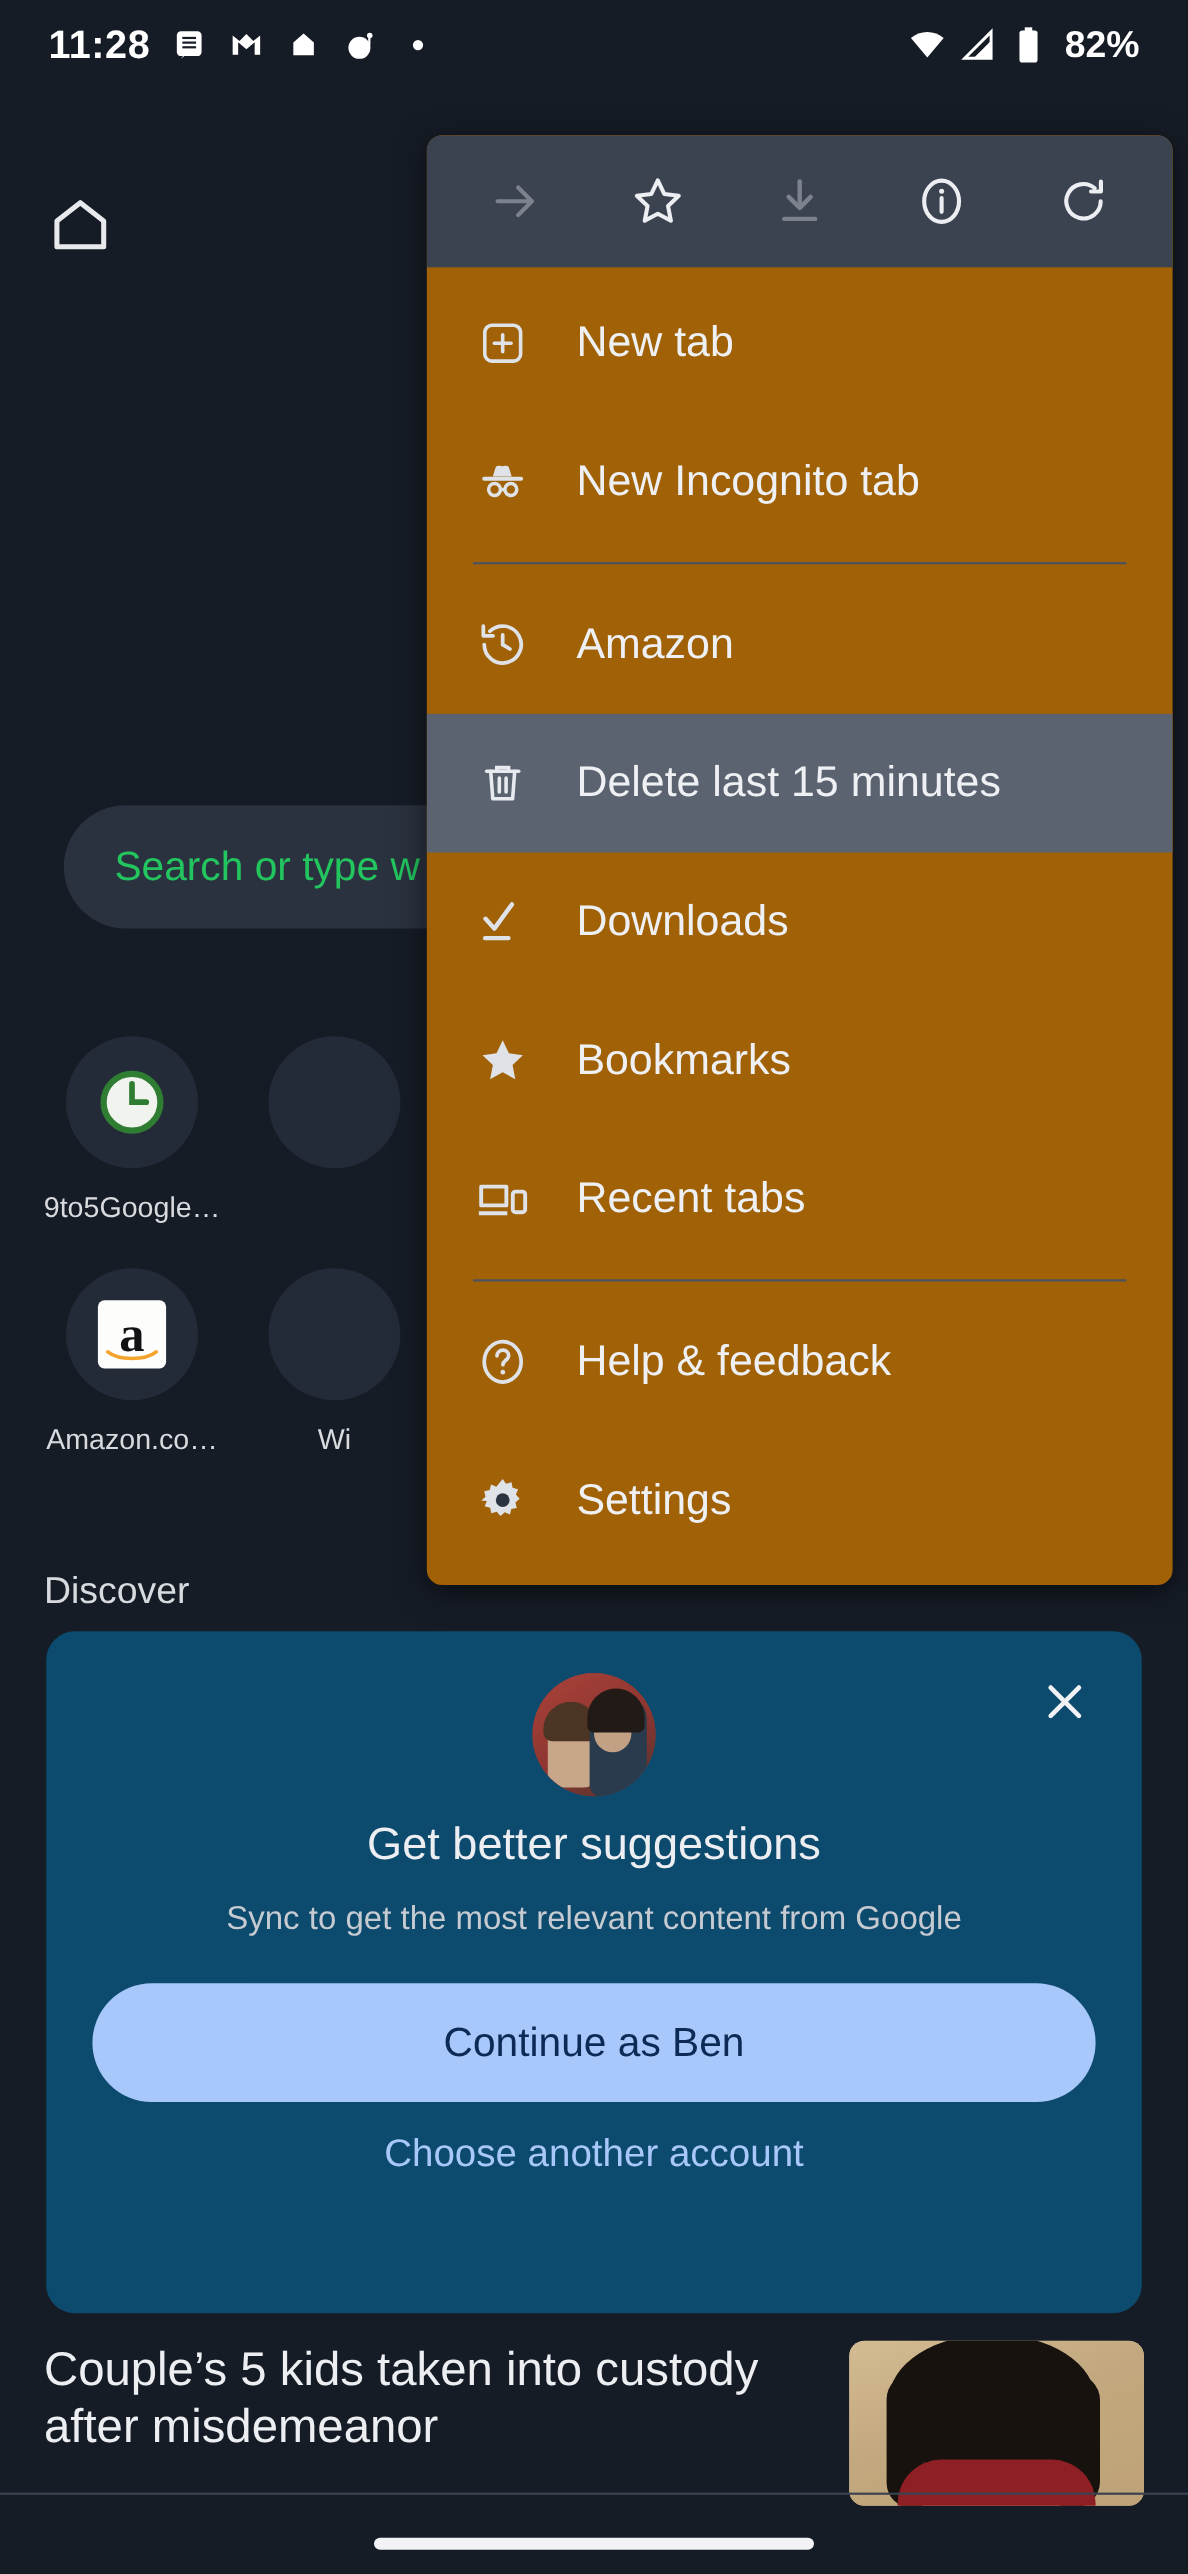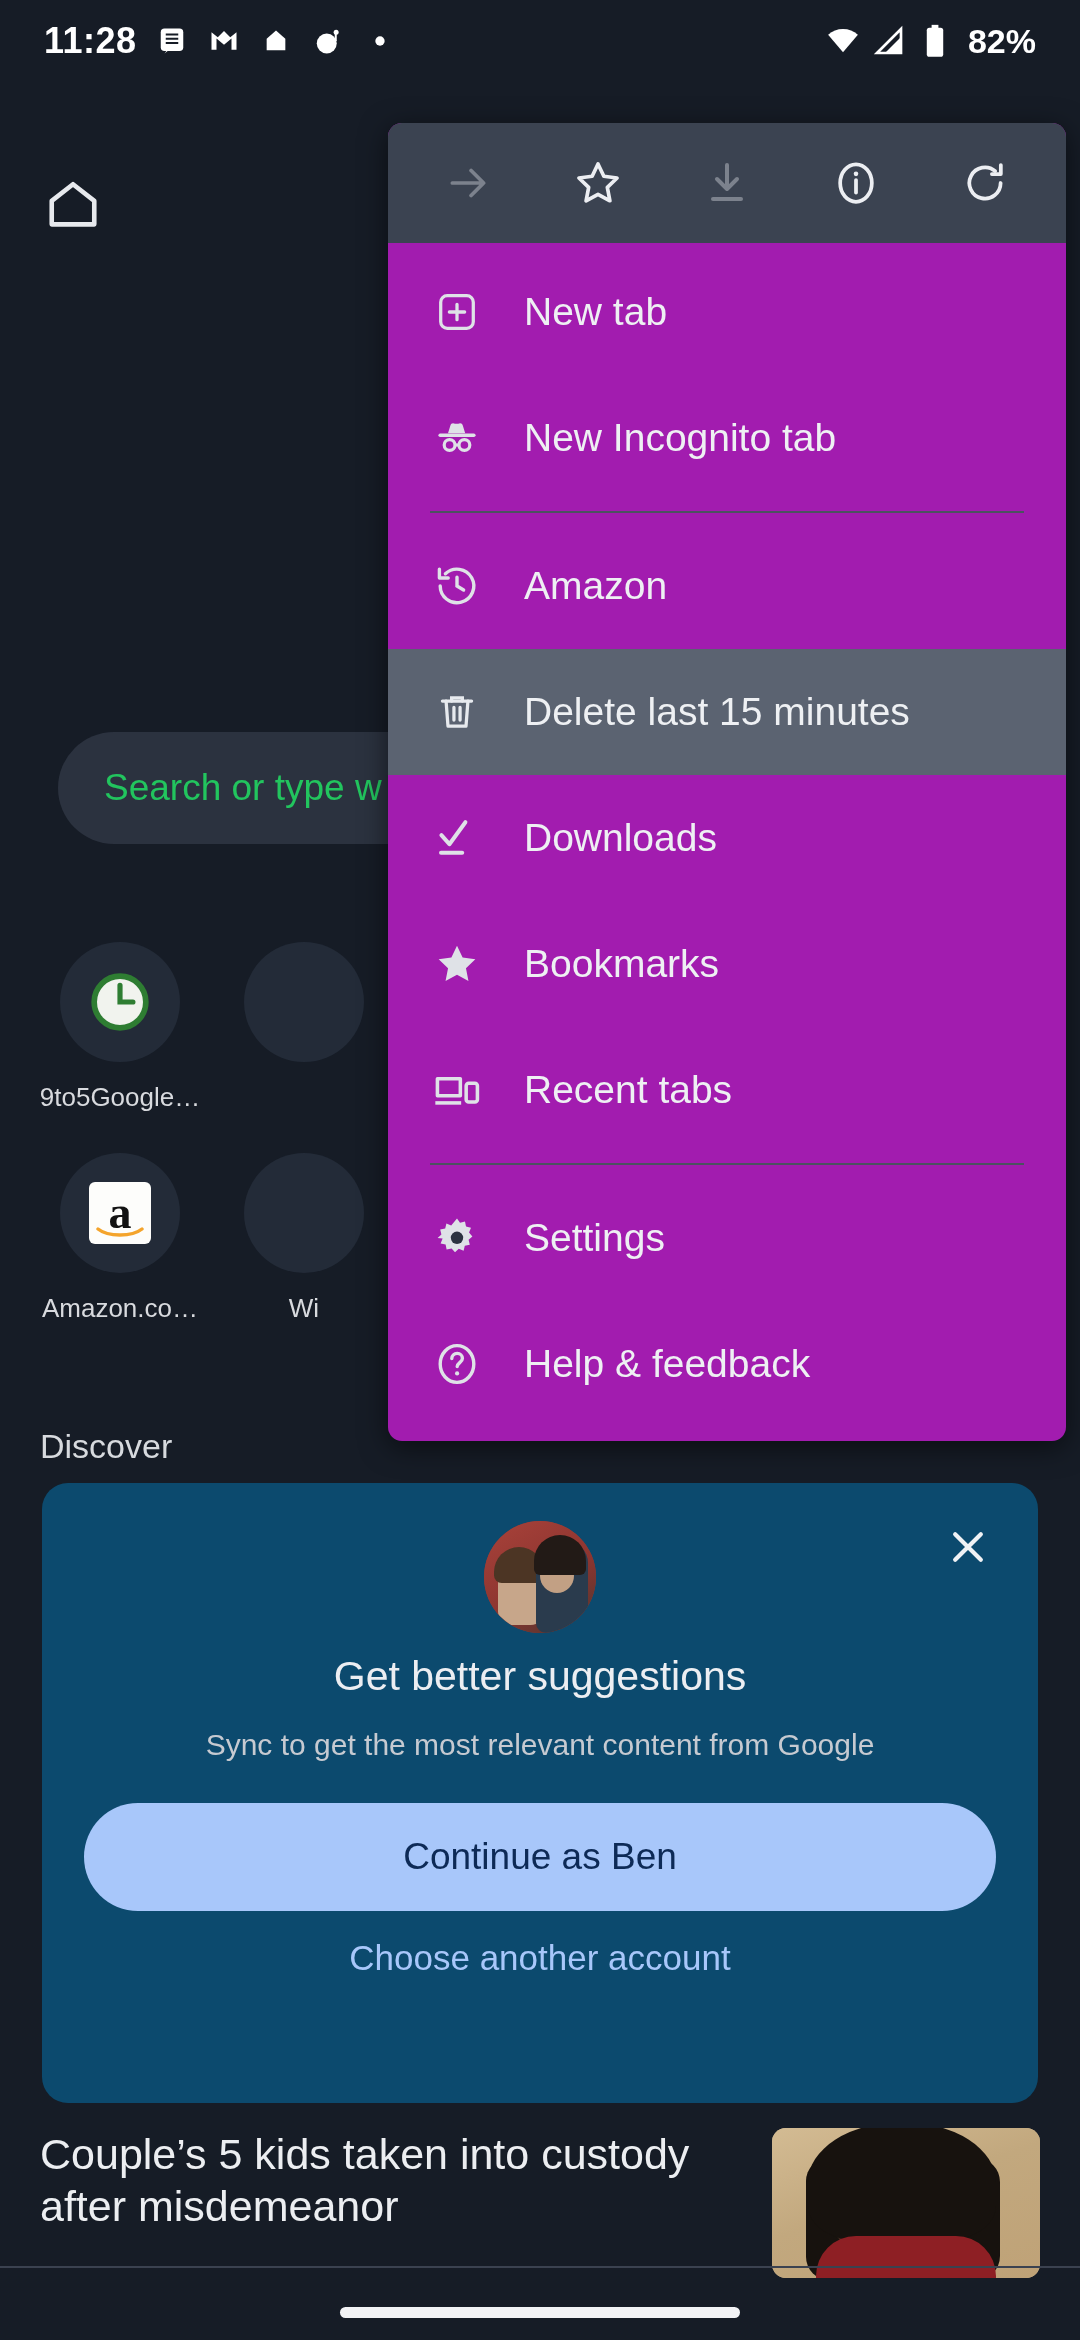--- a/index.html
+++ b/index.html
@@ -120,21 +120,21 @@
     display:flex; align-items:center; justify-content:center; cursor:pointer;
   }
   .promo-secondary {
     position:absolute; top:455px; left:0; width:100%; text-align:center;
     font-size:35px; color:#a8c7fa; cursor:pointer;
   }
 
   
   .menu {
     position:absolute; top:123px; left:388px; width:678px;
-    background:#a21caf; border-radius:14px;
+    background:#a16207; border-radius:14px;
     box-shadow:0 6px 28px rgba(0,0,0,0.55);
     overflow:hidden;
   }
   .menu-toolbar {
     height:120px; background:#3b4351;
     display:flex; align-items:center; justify-content:space-around; padding:0 16px;
   }
   .tb-btn {
     width:92px; height:92px; display:flex; align-items:center; justify-content:center;
     border-radius:46px; cursor:pointer;
@@ -412,35 +412,35 @@
               <rect x="16.4" y="8.8" width="5.4" height="9" rx="1.2"></rect>
             </svg>
         </span>
         <span class="mi-label">Recent tabs</span>
       </div>
 
       <div class="mi-div"></div>
 
       <div class="mi">
         <span class="mi-ico">
-          <svg width="48" height="48" viewBox="0 0 24 24">
-              <path d="M12 2.3l1.5 2.1 2.5-.6.5 2.5 2.5.6-1 2.4 1.7 1.9-1.9 1.7.6 2.5-2.5.5-.6 2.5-2.4-1-1.9 1.7-1.7-1.9-2.5.6-.5-2.5-2.5-.6 1-2.4L2.3 12l1.9-1.7-.6-2.5 2.5-.5.6-2.5 2.4 1z" fill="#dfe2e7"></path>
-              <circle cx="12" cy="11.9" r="3.1" fill="#2b3240"></circle>
-            </svg>
-        </span>
-        <span class="mi-label">Settings</span>
-      </div>
-
-      <div class="mi">
-        <span class="mi-ico">
           <svg width="48" height="48" viewBox="0 0 24 24" fill="none" stroke="#dfe2e7" stroke-width="1.7" stroke-linecap="round">
               <ellipse cx="12" cy="12" rx="8.4" ry="9.2"></ellipse>
               <path d="M9.4 9.3c0-1.5 1.2-2.6 2.7-2.6s2.6 1.1 2.6 2.5c0 2-2.6 2.2-2.6 4.1"></path>
               <circle cx="12.05" cy="16.7" r="1.05" fill="#dfe2e7" stroke="none"></circle>
             </svg>
         </span>
         <span class="mi-label">Help &amp; feedback</span>
       </div>
 
+      <div class="mi">
+        <span class="mi-ico">
+          <svg width="48" height="48" viewBox="0 0 24 24">
+              <path d="M12 2.3l1.5 2.1 2.5-.6.5 2.5 2.5.6-1 2.4 1.7 1.9-1.9 1.7.6 2.5-2.5.5-.6 2.5-2.4-1-1.9 1.7-1.7-1.9-2.5.6-.5-2.5-2.5-.6 1-2.4L2.3 12l1.9-1.7-.6-2.5 2.5-.5.6-2.5 2.4 1z" fill="#dfe2e7"></path>
+              <circle cx="12" cy="11.9" r="3.1" fill="#2b3240"></circle>
+            </svg>
+        </span>
+        <span class="mi-label">Settings</span>
+      </div>
+
     </div>
   </div>
 
 </div>
 
 </body></html>

